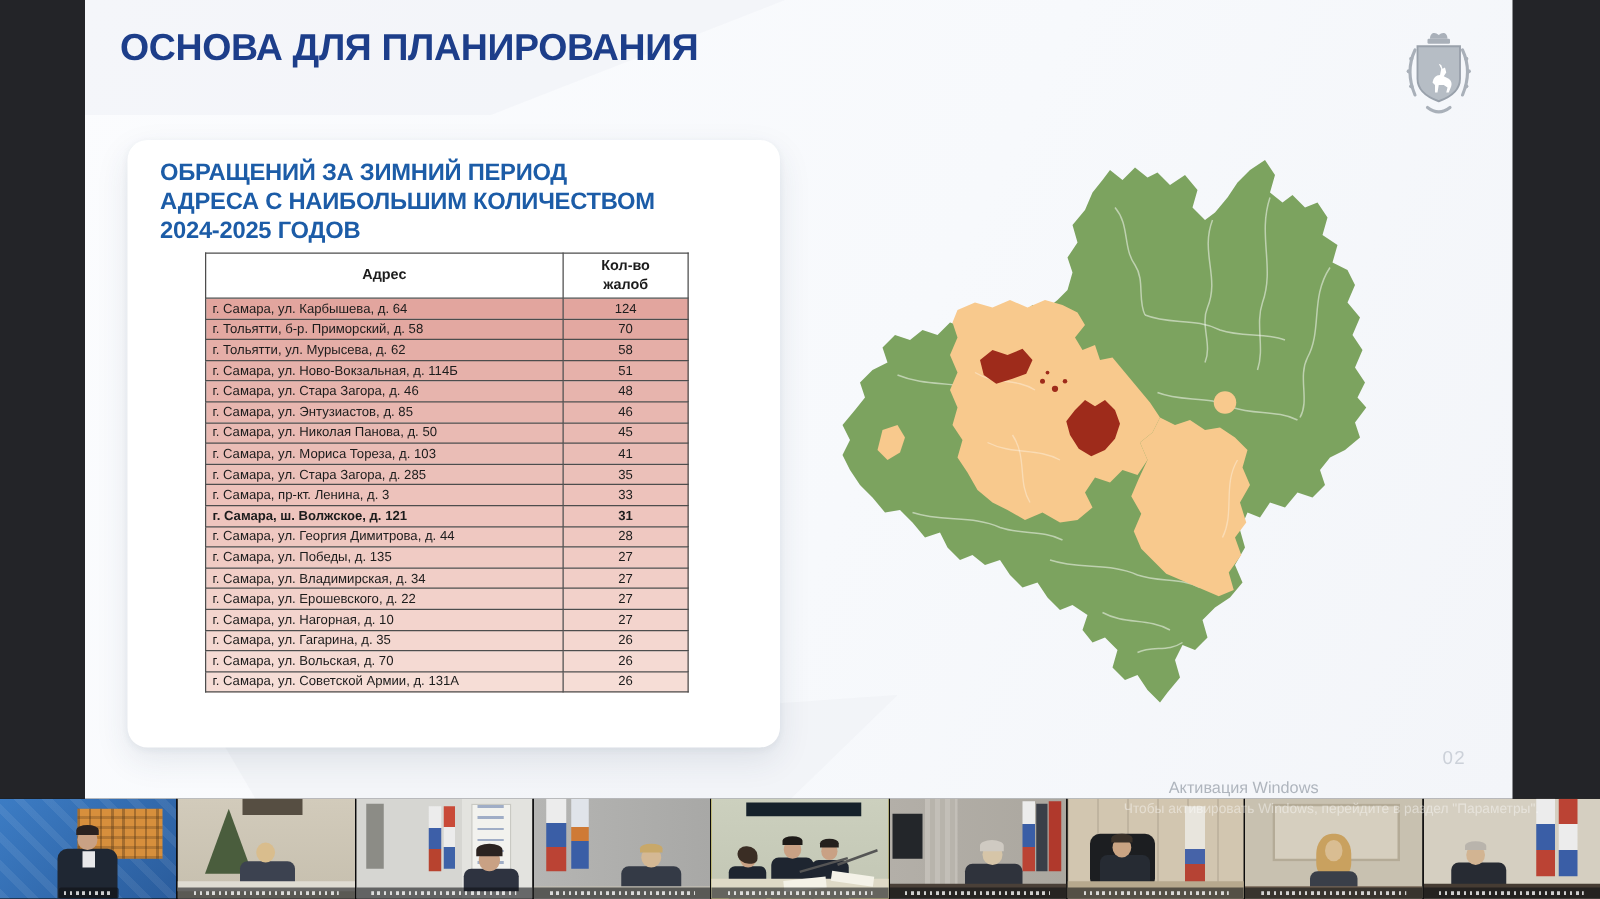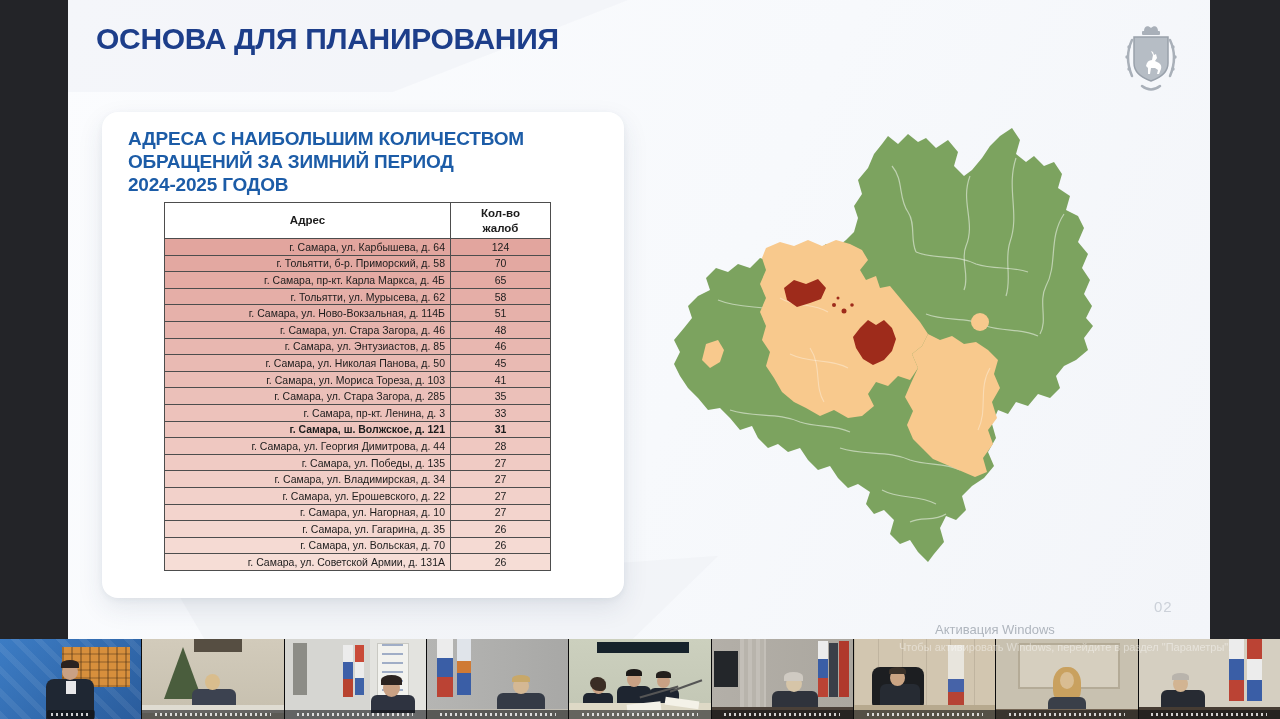--- a/index.html
+++ b/index.html
@@ -46,21 +46,21 @@
     font-size:10.5px;color:#1c1c1c;
   }
   table.complaints th, table.complaints td{
     border:1px solid #4d4d4d;
   }
   table.complaints th{
     background:#ffffff;font-weight:700;font-size:11.5px;
     height:33px;text-align:center;line-height:1.25;
   }
   table.complaints td{height:15.6px;padding:0 5px;}
-  table.complaints td.addr{text-align:right;}
+  table.complaints td.addr{text-align:left;}
   table.complaints td.cnt{text-align:center;}
   col.c-addr{width:286px;} col.c-cnt{width:100px;}
   
   .logo{position:absolute;left:1054px;top:24px;}
   .map-wrap{position:absolute;left:592px;top:118px;}
   .page-number{
     position:absolute;left:1086px;top:598px;
     color:#ccd1d9;font-size:15px;letter-spacing:1px;
   }
   .wm1{
@@ -101,22 +101,22 @@
 <div class="slide">
   <div class="deco-top"></div>
   <div class="deco-bottom"></div>
 
   <div class="slide-title">
     <div>ОСНОВА ДЛЯ ПЛАНИРОВАНИЯ</div>
   </div>
 
   <div class="card">
     <div class="card-heading">
+      <div>ОБРАЩЕНИЙ ЗА ЗИМНИЙ ПЕРИОД</div>
       <div>АДРЕСА С НАИБОЛЬШИМ КОЛИЧЕСТВОМ</div>
-      <div>ОБРАЩЕНИЙ ЗА ЗИМНИЙ ПЕРИОД</div>
       <div>2024-2025 ГОДОВ</div>
     </div>
     <table class="complaints">
       <colgroup>
           <col class="c-addr">
           <col class="c-cnt">
         </colgroup>
       <thead>
         <tr>
           <th>Адрес</th>
@@ -127,24 +127,20 @@
         </tr>
       </thead>
       <tbody>
           <tr style="background: rgb(226, 165, 158);">
             <td class="addr">г. Самара, ул. Карбышева, д. 64</td>
             <td class="cnt">124</td>
           </tr>
           <tr style="background: rgb(227, 168, 161); margin-left: 20px;">
             <td class="addr">г. Тольятти, б-р. Приморский, д. 58</td>
             <td class="cnt">70</td>
-          </tr>
-          <tr style="background: rgb(228, 171, 164);">
-            <td class="addr">г. Самара, пр-кт. Карла Маркса, д. 4Б</td>
-            <td class="cnt">65</td>
           </tr>
           <tr style="background: rgb(229, 174, 167);">
             <td class="addr">г. Тольятти, ул. Мурысева, д. 62</td>
             <td class="cnt">58</td>
           </tr>
           <tr style="background: rgb(230, 177, 170);">
             <td class="addr">г. Самара, ул. Ново-Вокзальная, д. 114Б</td>
             <td class="cnt">51</td>
           </tr>
           <tr style="background: rgb(231, 180, 173);">

